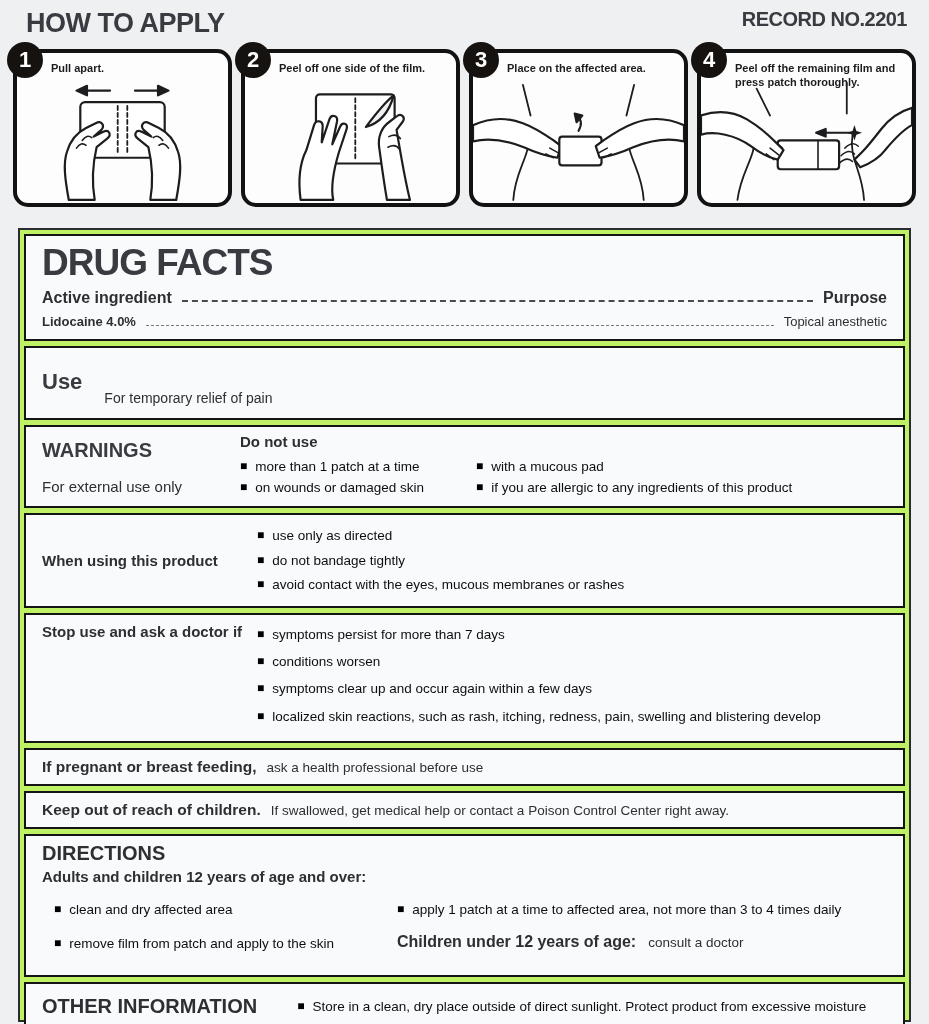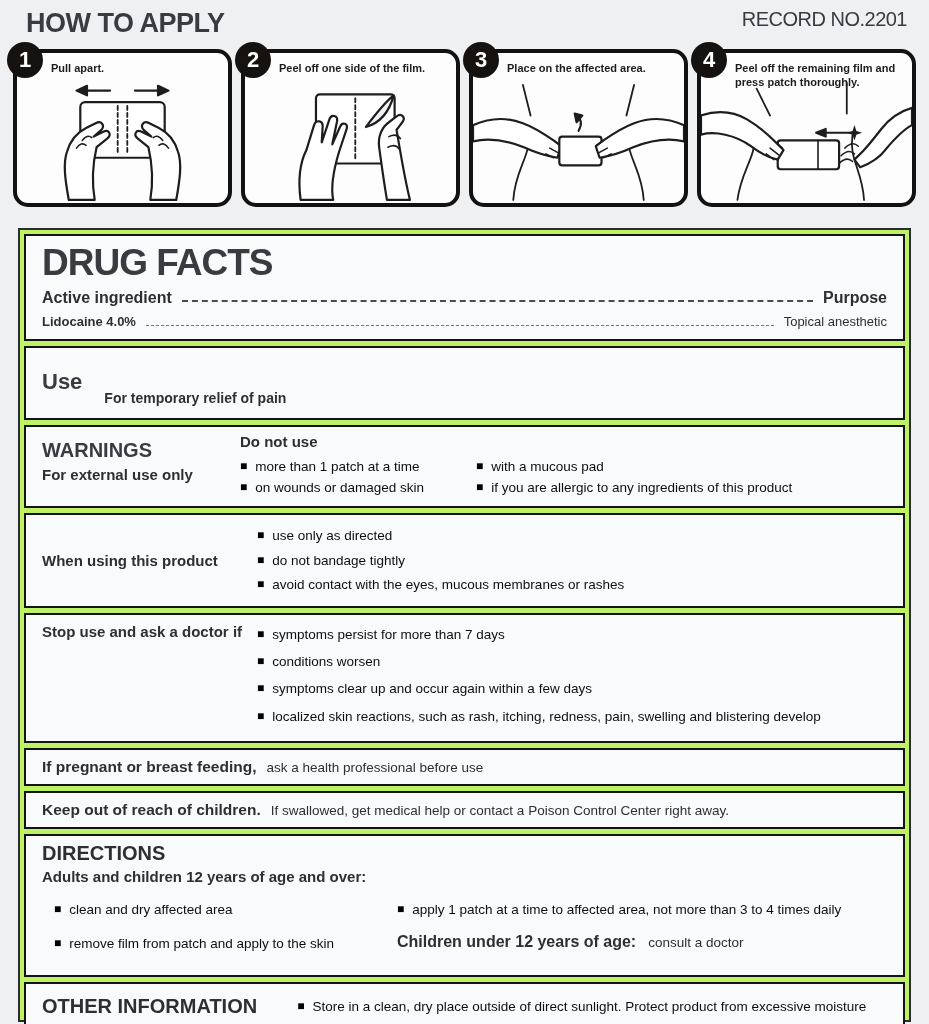--- a/index.html
+++ b/index.html
@@ -3,21 +3,21 @@
 <meta charset="utf-8">
 <style>
   * { margin:0; padding:0; box-sizing:border-box; }
   html,body { width:929px; }
   body { font-family:"Liberation Sans","DejaVu Sans",sans-serif; background:#eef0f2; color:#2e2f33; }
   .page { position:relative; width:929px; height:1024px; background:#eef0f2; overflow:hidden; }
 
   
   .hdr { display:flex; justify-content:space-between; align-items:flex-start; padding:8px 22px 0 26px; }
   .hdr-title { font-size:27px; font-weight:bold; color:#3a3b40; letter-spacing:-0.5px; }
-  .hdr-record { font-size:20px; font-weight:normal; color:#3a3b40; letter-spacing:-0.5px; }
+  .hdr-record { font-size:20px; font-weight:bold; color:#3a3b40; letter-spacing:-0.5px; }
 
   
   .steps { display:flex; gap:9px; padding:10px 13px 0 13px; }
   .panel { position:relative; flex:1; height:158px; background:#fdfdfe; border:4px solid #121212; border-radius:15px; }
   .badge { position:absolute; top:-11px; left:-10px; width:36px; height:36px; border-radius:50%;
            background:#15120f; color:#fff; font-size:22px; font-weight:bold;
            display:flex; align-items:center; justify-content:center; }
   .cap { position:absolute; top:9px; left:34px; right:6px; font-size:11px; font-weight:bold; color:#1c1c1e; line-height:1.25; }
   .art { position:absolute; left:0; right:0; bottom:0; top:0; width:100%; height:100%; }
   .art svg { width:100%; height:100%; }
@@ -32,26 +32,26 @@
   .leader { flex:1; border-bottom:2px dashed #4a4b50; height:0.55em; margin:0 10px; }
   .leader.thin { border-bottom:1.5px dashed #77787d; }
   .ai-label { font-size:16px; font-weight:bold; }
   .purpose { font-size:16px; font-weight:bold; }
   .ing-row { margin:7px 0 4px; }
   .ing-name { font-size:13px; font-weight:bold; }
   .ing-purpose { font-size:13px; }
 
   .use-row { display:flex; align-items:center; gap:22px; padding:4px 0 6px; }
   .use-label { font-size:22px; font-weight:bold; color:#3a3b40; }
-  .use-text { font-size:14px; font-weight:bold;margin-top:32px; }
+  .use-text { font-size:14px; font-weight:normal;margin-top:32px; }
 
   .two-col { display:flex; }
   .warn-left { width:198px; flex:none; padding-top:6px; }
   .warn-title { font-size:20px; font-weight:bold; color:#3a3b40; }
-  .warn-sub { font-size:15px; font-weight:bold; margin-top:4px; }
+  .warn-sub { font-size:15px; font-weight:normal; margin-top:16px; }
   .dnu-title { font-size:15px; font-weight:bold; margin-bottom:5px; }
   .li { display:flex; align-items:flex-start; gap:8px; font-size:13.5px; color:#0e0e10; margin:3px 0; line-height:1.35; }
   .sq { font-size:12px; line-height:1.4; color:#000; flex:none; }
   .dnu-cols { display:flex; gap:18px; }
   .dnu-cols .c1 { width:218px; flex:none; }
 
   .side-label { width:215px; flex:none; font-size:15px; font-weight:bold; display:flex; align-items:center; }
   .side-label.top { align-items:flex-start; padding-top:2px; }
   .list .li { margin:6px 0; }
   .list-tight .li { margin:5px 0 9px; }

